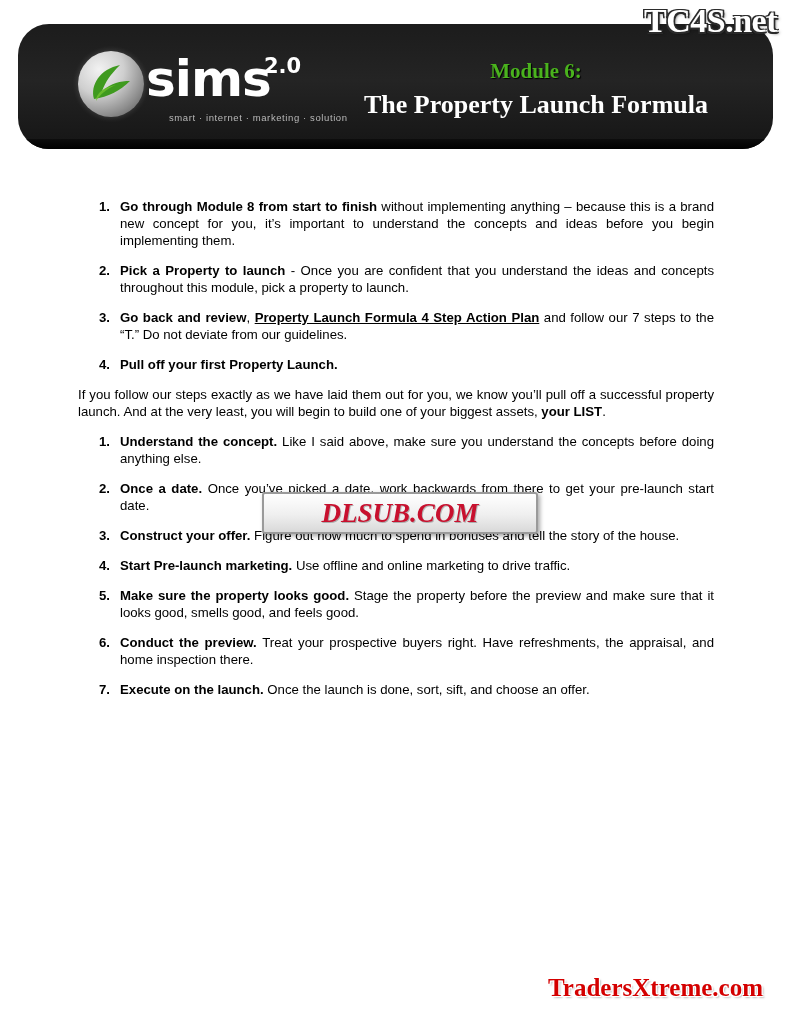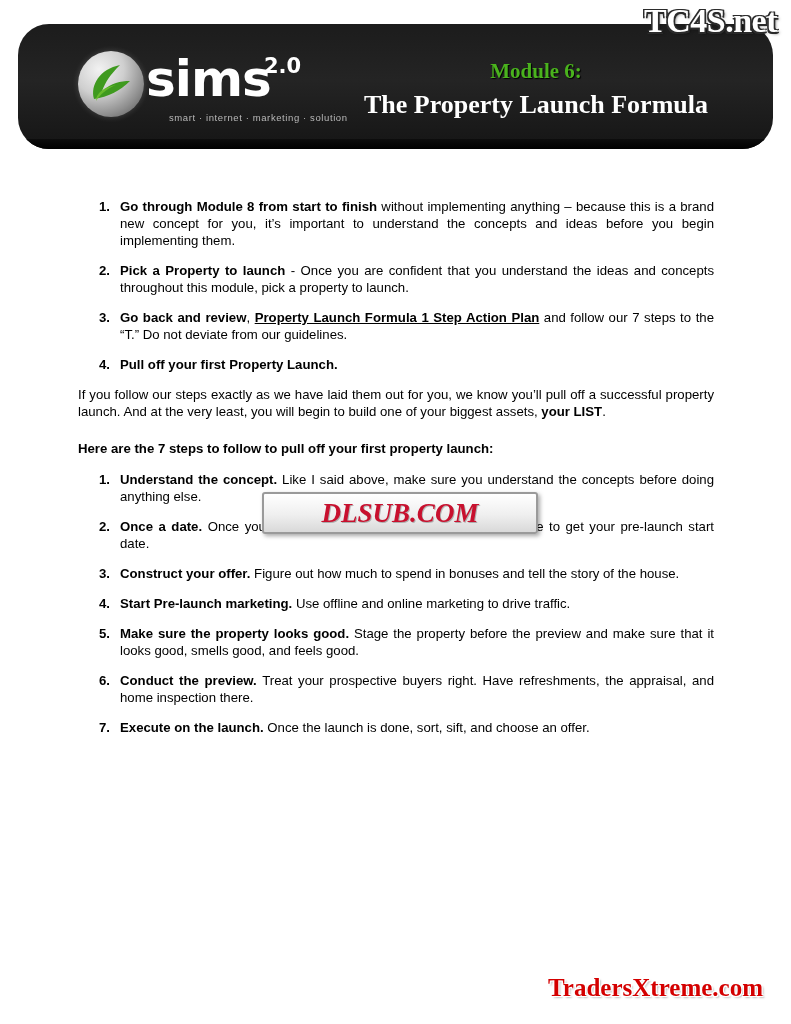--- a/index.html
+++ b/index.html
@@ -245,33 +245,32 @@
     <li>
       <span class="marker">1.</span>
       <span class="b">Go through Module 8 from start to finish</span><span> without implementing anything – because this is a brand new concept for you, it’s important to understand the concepts and ideas before you begin implementing them.</span>
     </li>
     <li>
       <span class="marker">2.</span>
       <span class="b">Pick a Property to launch</span><span> - Once you are confident that you understand the ideas and concepts throughout this module, pick a property to launch.</span>
     </li>
     <li>
       <span class="marker">3.</span>
-      <span class="b">Go back and review</span><span>, </span><span class="u">Property Launch Formula 1 Step Action Plan</span><span> and follow our 7 steps to the “T.”  Do not deviate from our guidelines.</span>
+      <span class="b">Go back and review</span><span>, </span><span class="u">Property Launch Formula 4 Step Action Plan</span><span> and follow our 7 steps to the “T.”  Do not deviate from our guidelines.</span>
     </li>
     <li>
       <span class="marker">4.</span>
       <span class="b">Pull off your first Property Launch.</span><span></span>
     </li>
   </ol>
 
   <p class="para gap-top">
     <span>If you follow our steps exactly as we have laid them out for you, we know you’ll pull off a successful property launch.  And at the very least, you will begin to build one of your biggest assets, </span><span class="b">your LIST</span><span>.</span>
   </p>
 
-  <p class="lead-in">Here are the 7 steps to follow to pull off your first property launch:</p>
 
   <ol class="num-list list2">
     <li>
       <span class="marker">1.</span>
       <span class="b">Understand  the  concept.</span><span>   Like  I  said  above,  make  sure  you  understand  the concepts before doing anything else.</span>
     </li>
     <li>
       <span class="marker">2.</span>
       <span class="b">Once a date.</span><span>  Once you’ve picked a date, work backwards from there to get your pre-launch start date.</span>
     </li>

